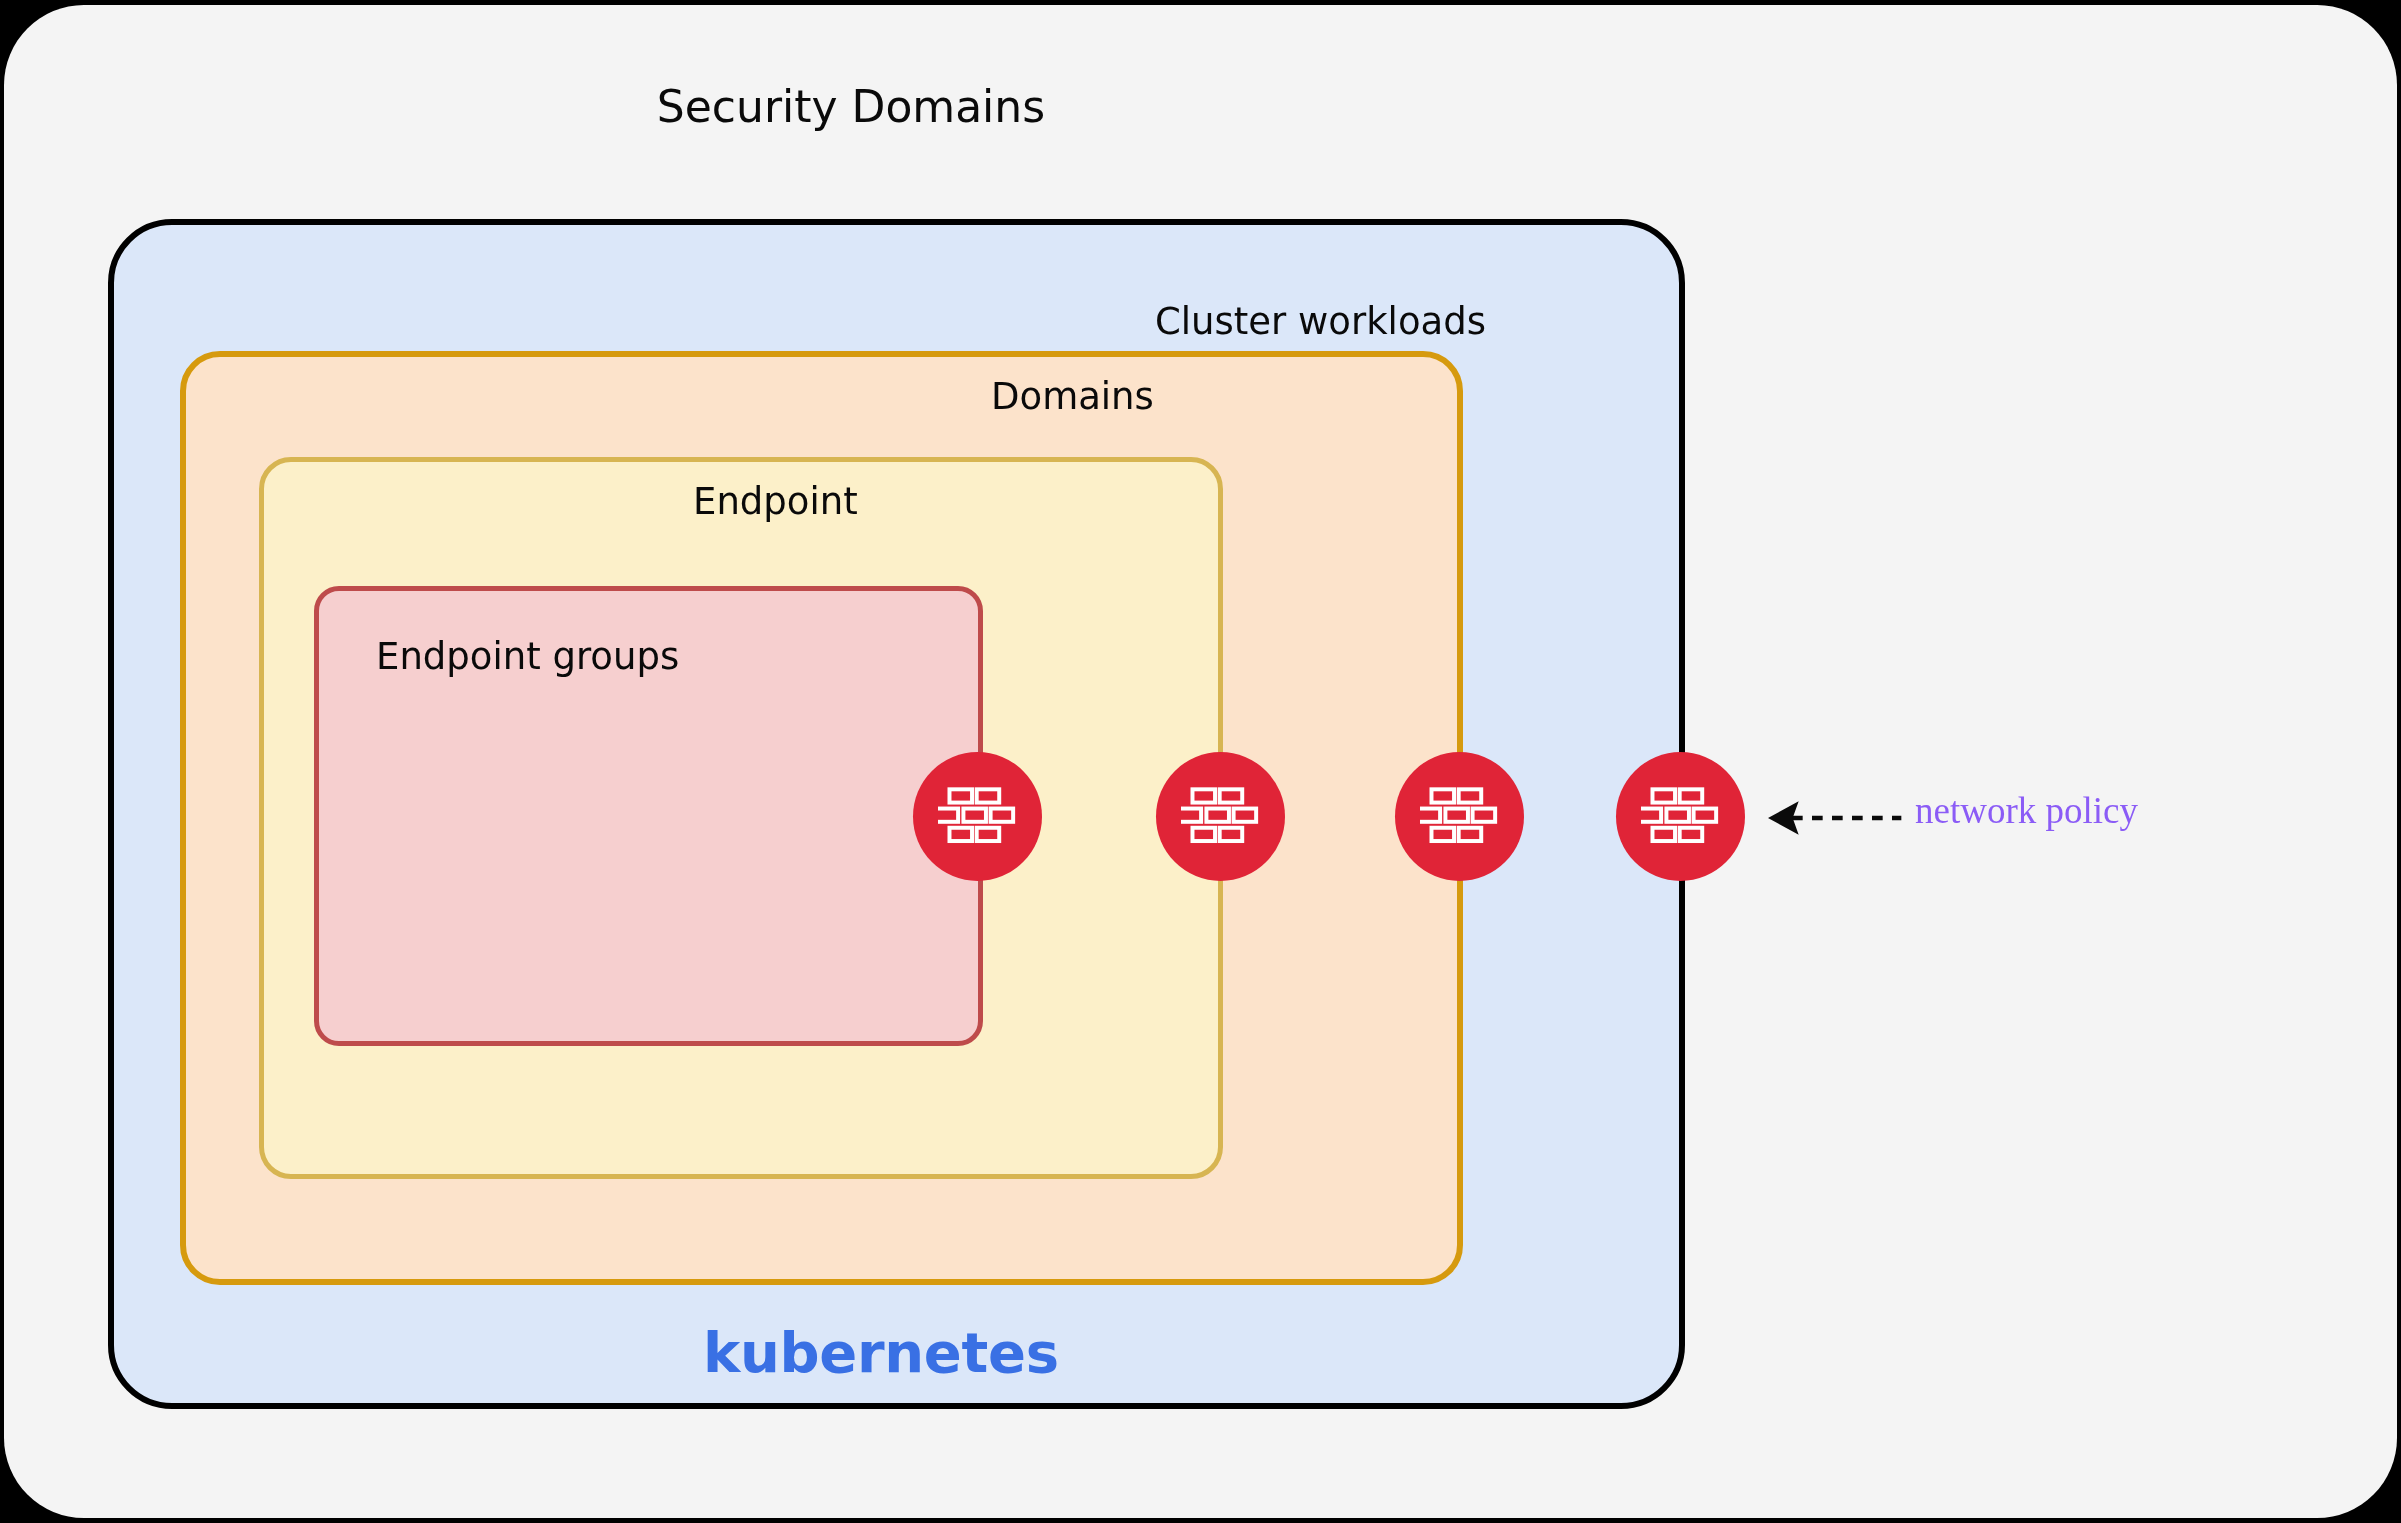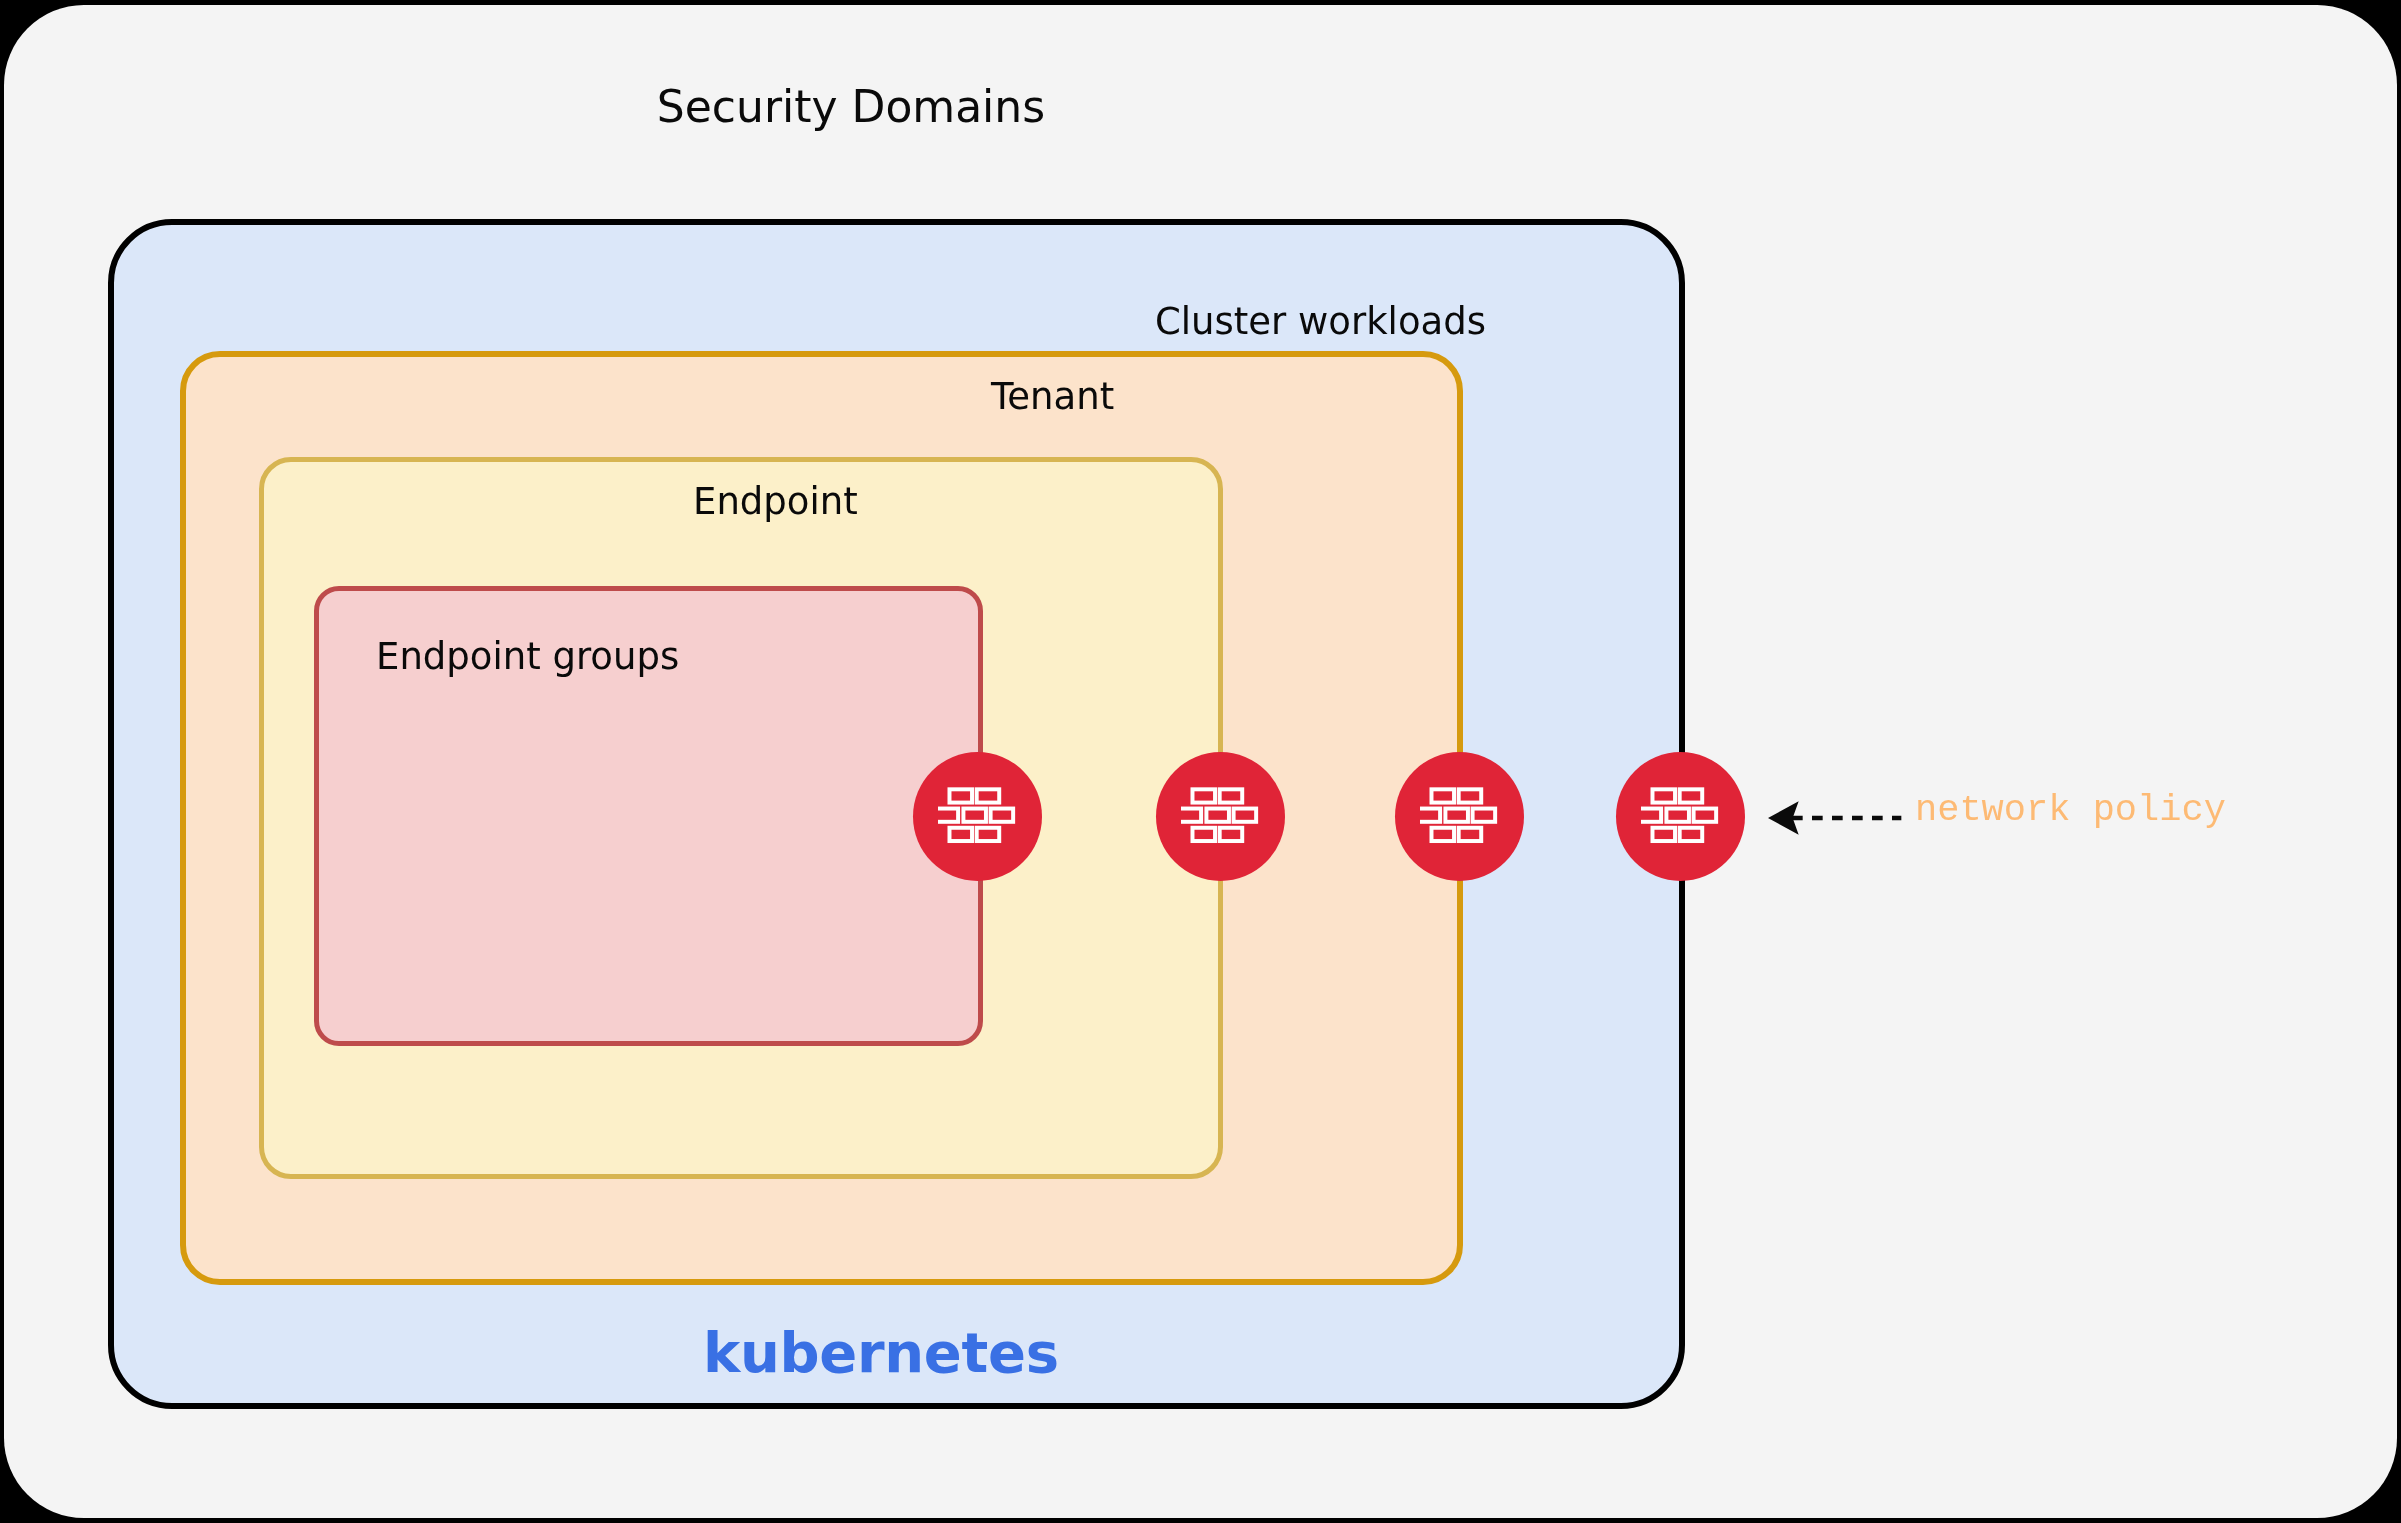--- a/index.html
+++ b/index.html
@@ -162,23 +162,23 @@
     height: 60px;
   }
   #policy-arrow svg { display: block; }
 
   #network-policy-label {
     position: absolute;
     left: 1915px;
     top: 792px;
     font-size: 37px;
     line-height: 1.0;
-    color: #fdba74;
-    white-space: nowrap;
-    font-family: Liberation Mono, monospace;
+    color: #8b5cf6;
+    white-space: nowrap;
+    font-family: Liberation Serif, serif;
   }
 </style>
 </head>
 <body>
 
 <div id="canvas">
 
   <div id="outer-panel"></div>
 
   <div id="security-domains-title">Security Domains</div>
@@ -186,21 +186,21 @@
   <div id="kubernetes-box" class="domain-box"></div>
 
   <div id="tenant-box" class="domain-box"></div>
 
   <div id="namespace-box" class="domain-box"></div>
 
   <div id="endpoint-groups-box" class="domain-box"></div>
 
   <div id="cluster-workloads-label" class="box-label">Cluster workloads</div>
 
-  <div id="tenant-label" class="box-label">Tenant</div>
+  <div id="tenant-label" class="box-label">Domains</div>
 
   <div id="namespace-label" class="box-label">Endpoint</div>
 
   <div id="endpoint-groups-label" class="box-label">Endpoint groups</div>
 
   <div id="kubernetes-label">kubernetes</div>
 
   <div class="firewall-icon" style="left:913px; top:752px;">
     <svg viewBox="0 0 120 92" xmlns="http://www.w3.org/2000/svg">
       <g fill="none" stroke="#ffffff" stroke-width="6">

